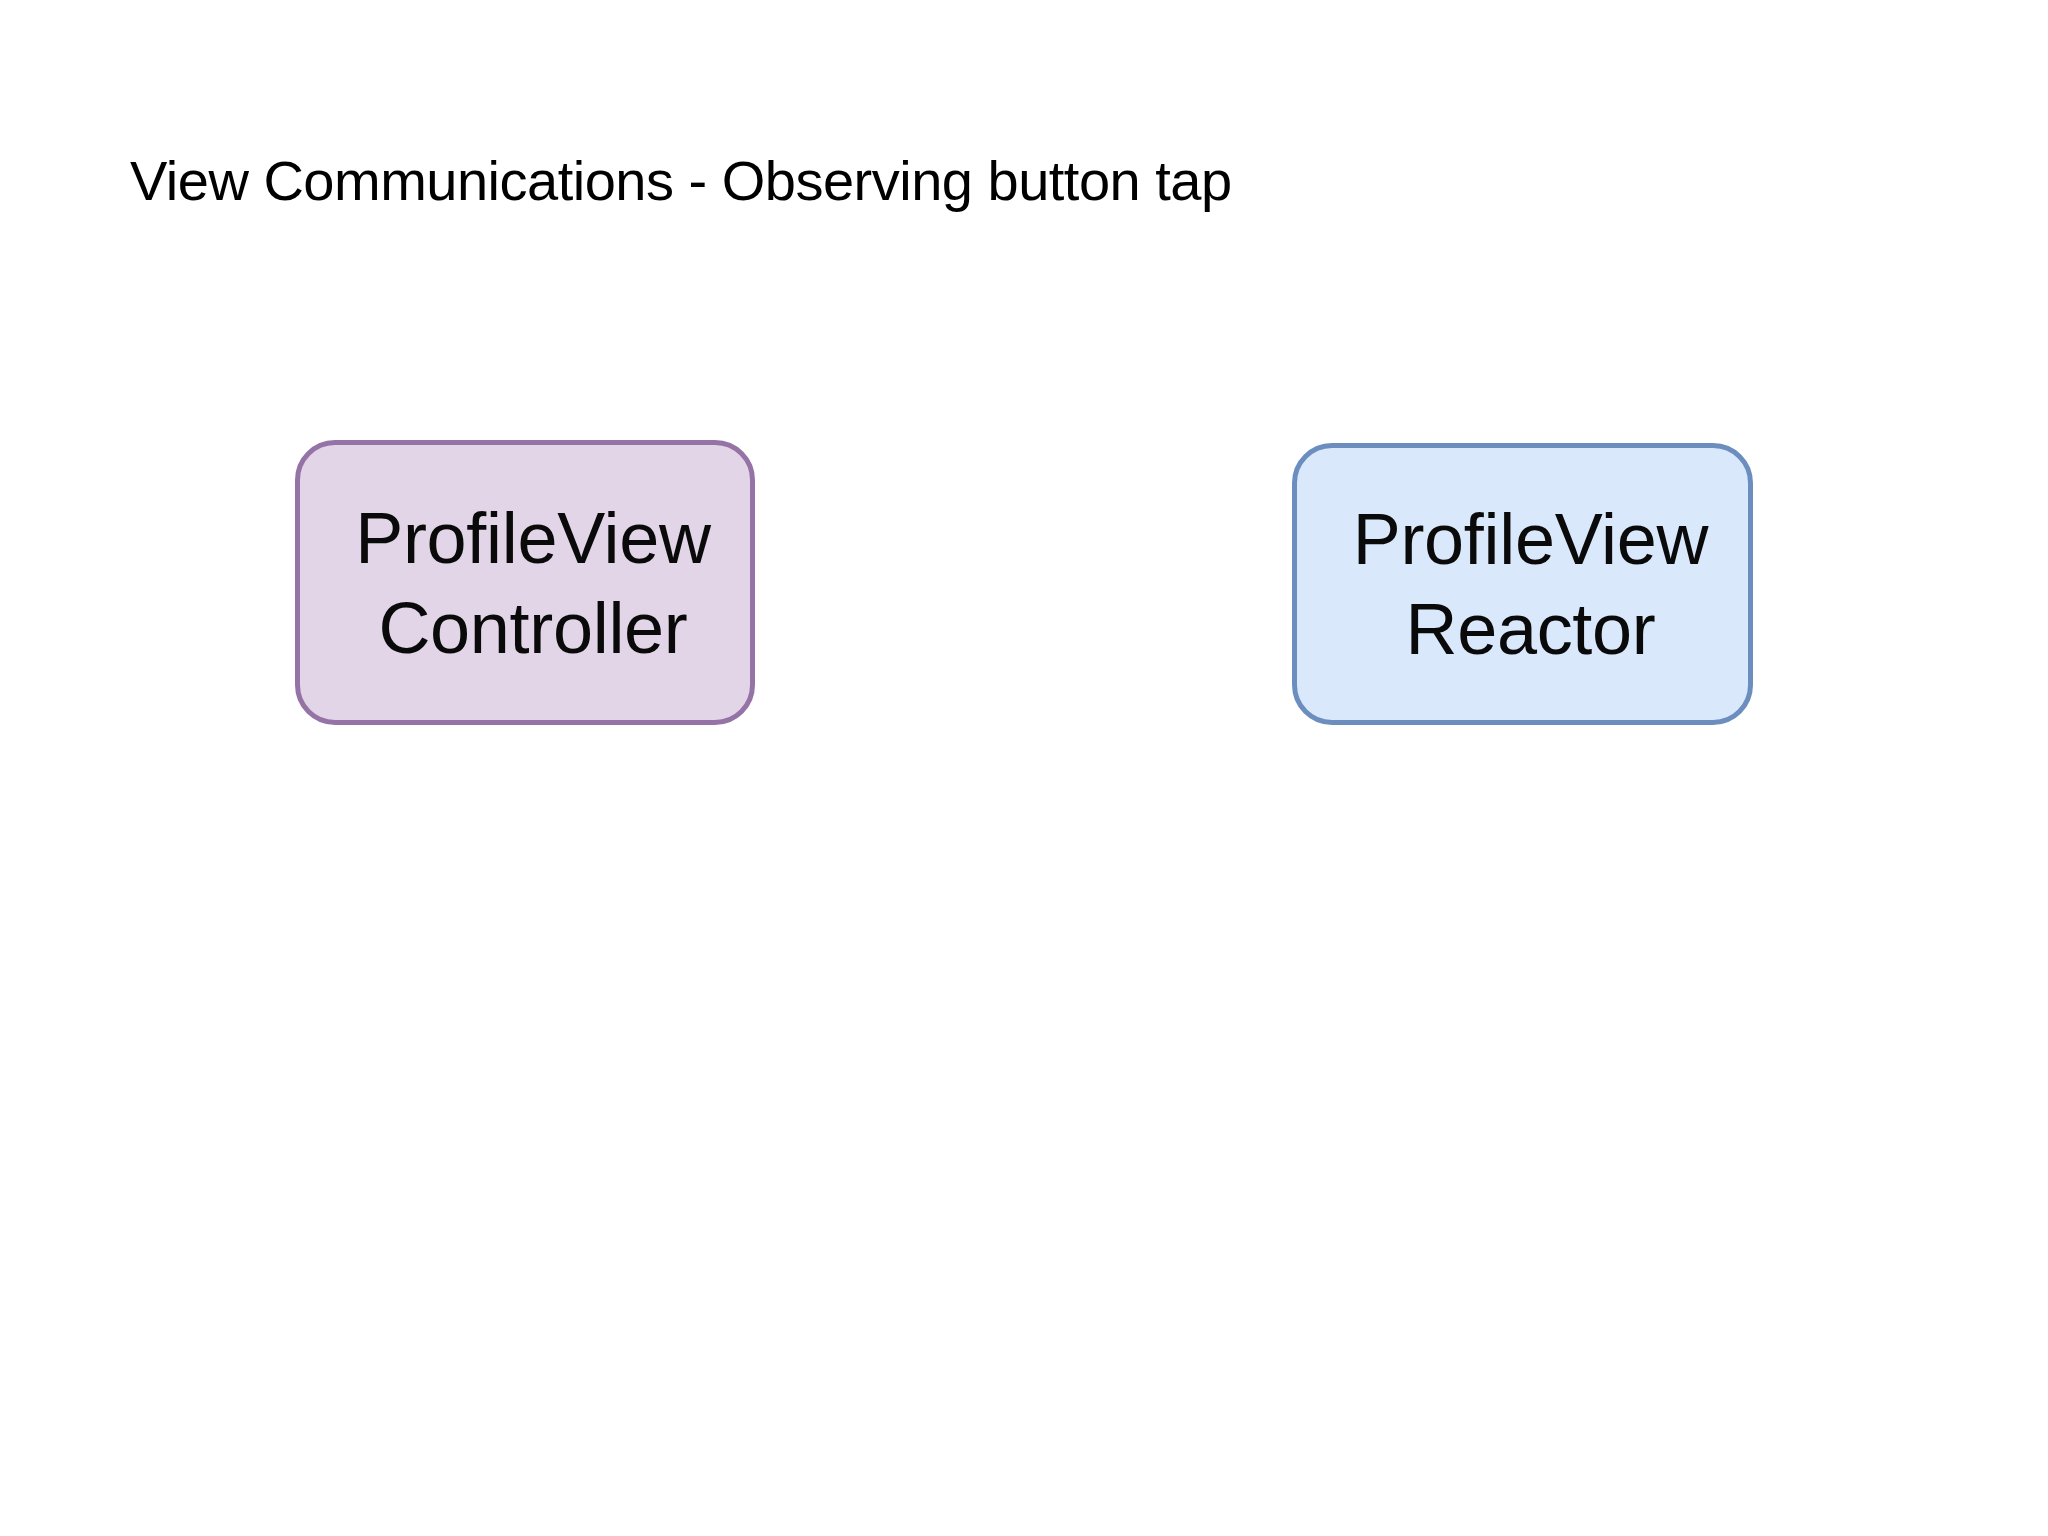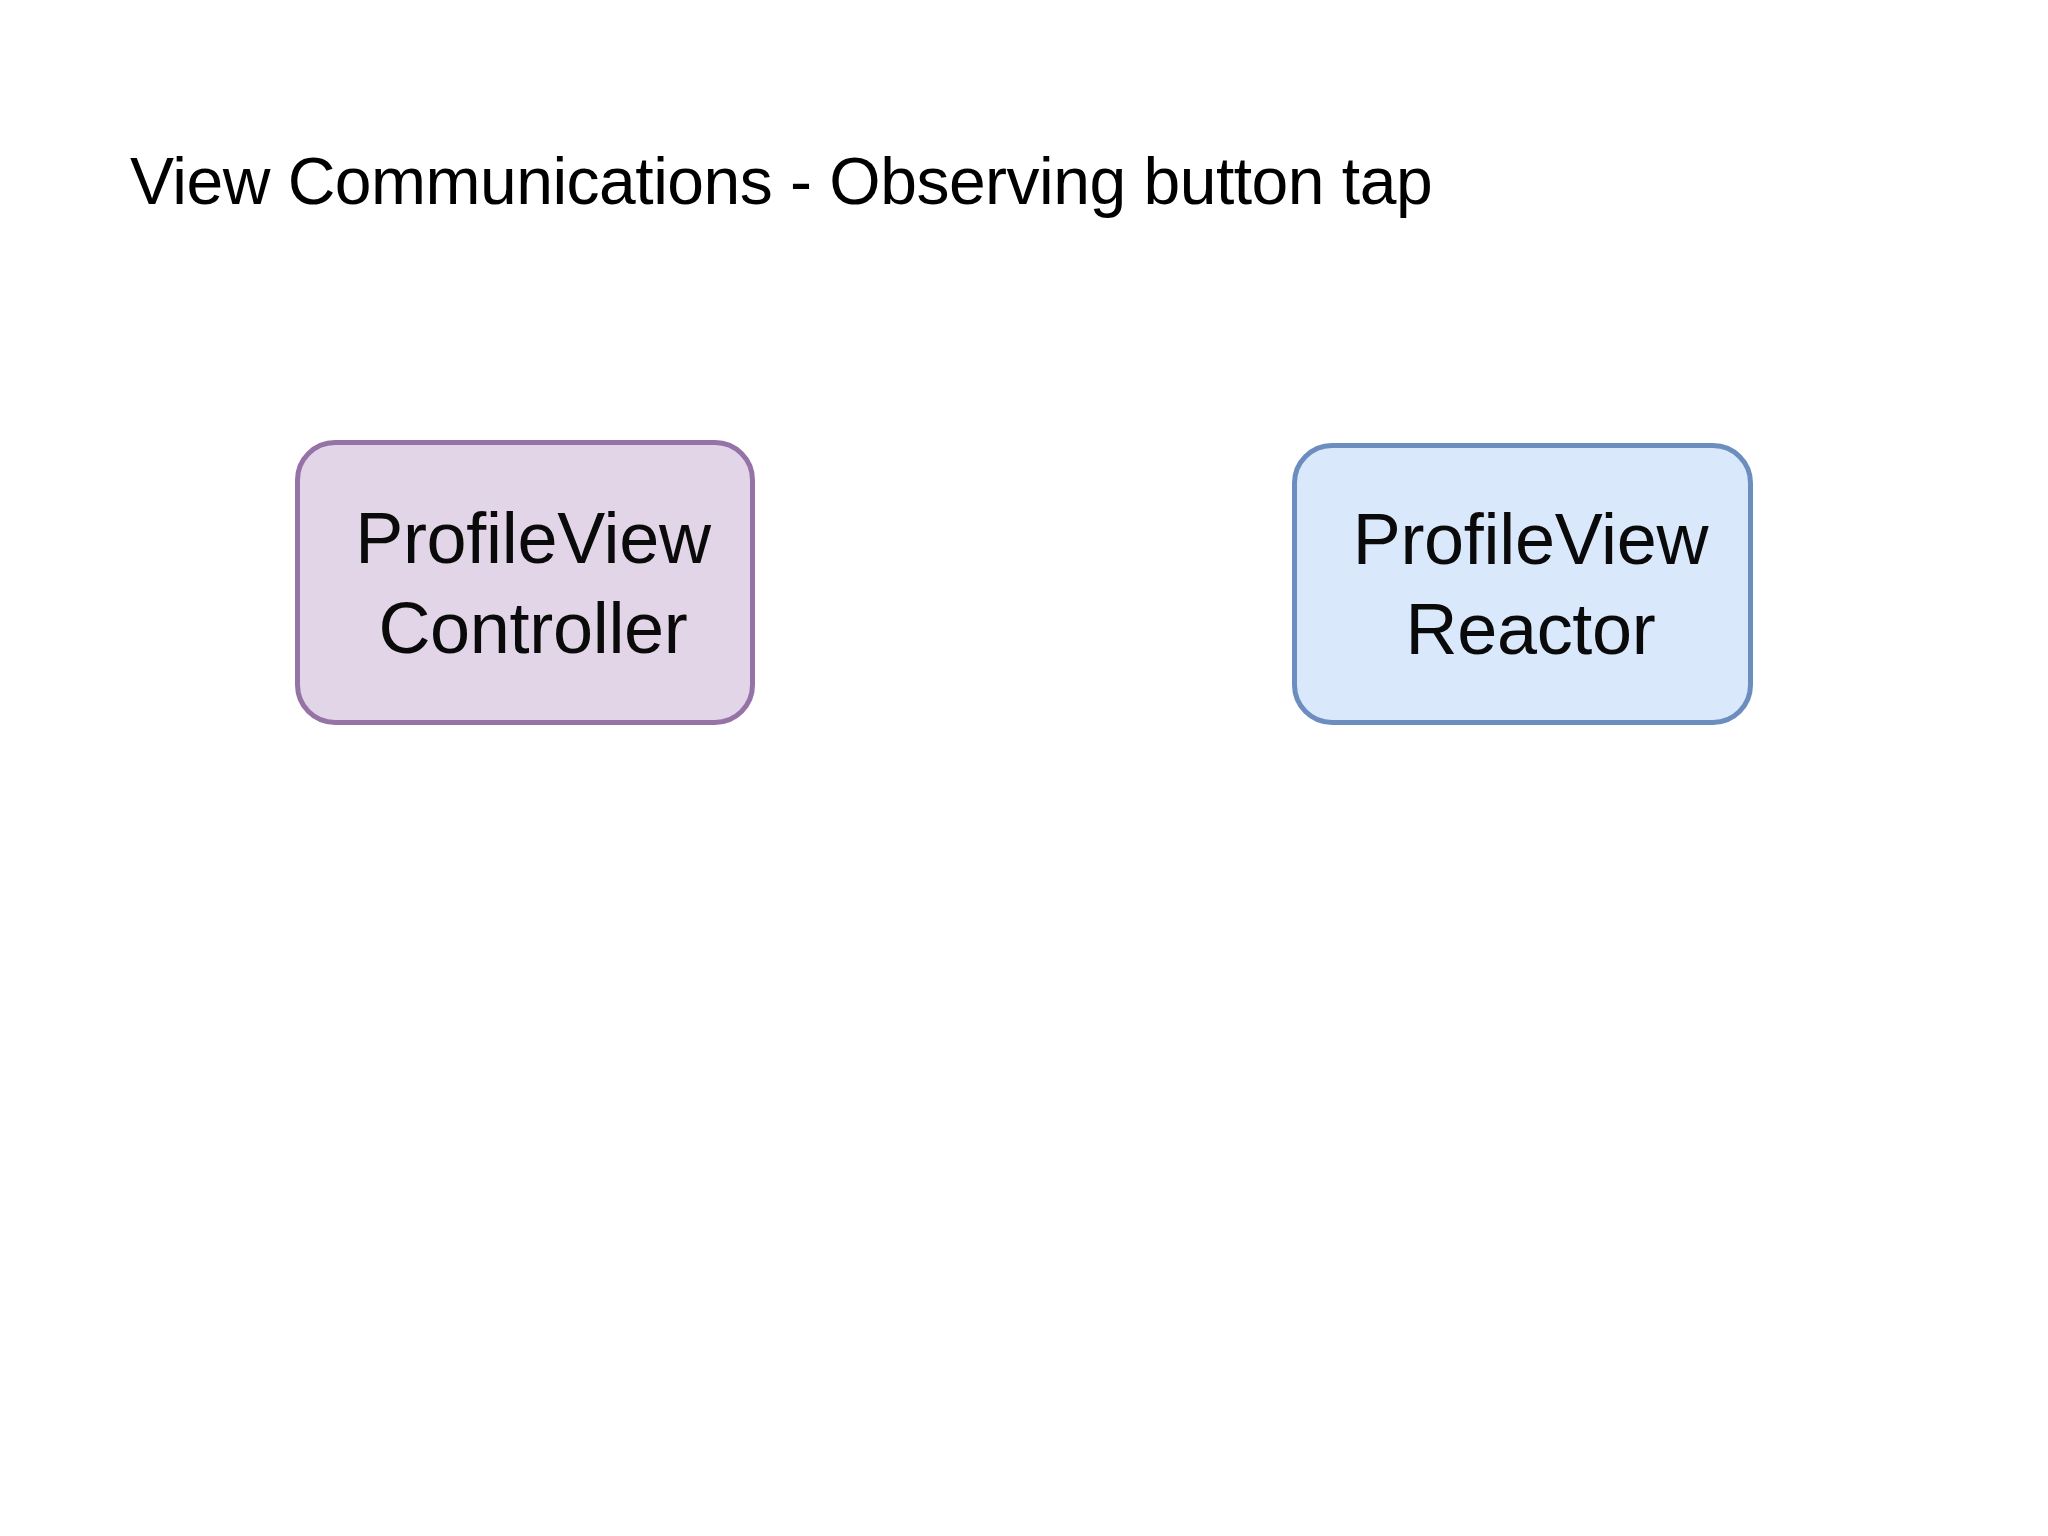--- a/index.html
+++ b/index.html
@@ -19,21 +19,21 @@
     background: #ffffff;
     overflow: hidden;
   }
 
   
   #slide-title {
     position: absolute;
     left: 130px;
     top: 138px;
     width: 1800px;
-    font-size: 66px;
+    font-size: 56px;
     line-height: 86px;
     font-weight: 400;
     letter-spacing: -0.5px;
     color: #000000;
     white-space: nowrap;
   }
 
   
   .node {
     position: absolute;

